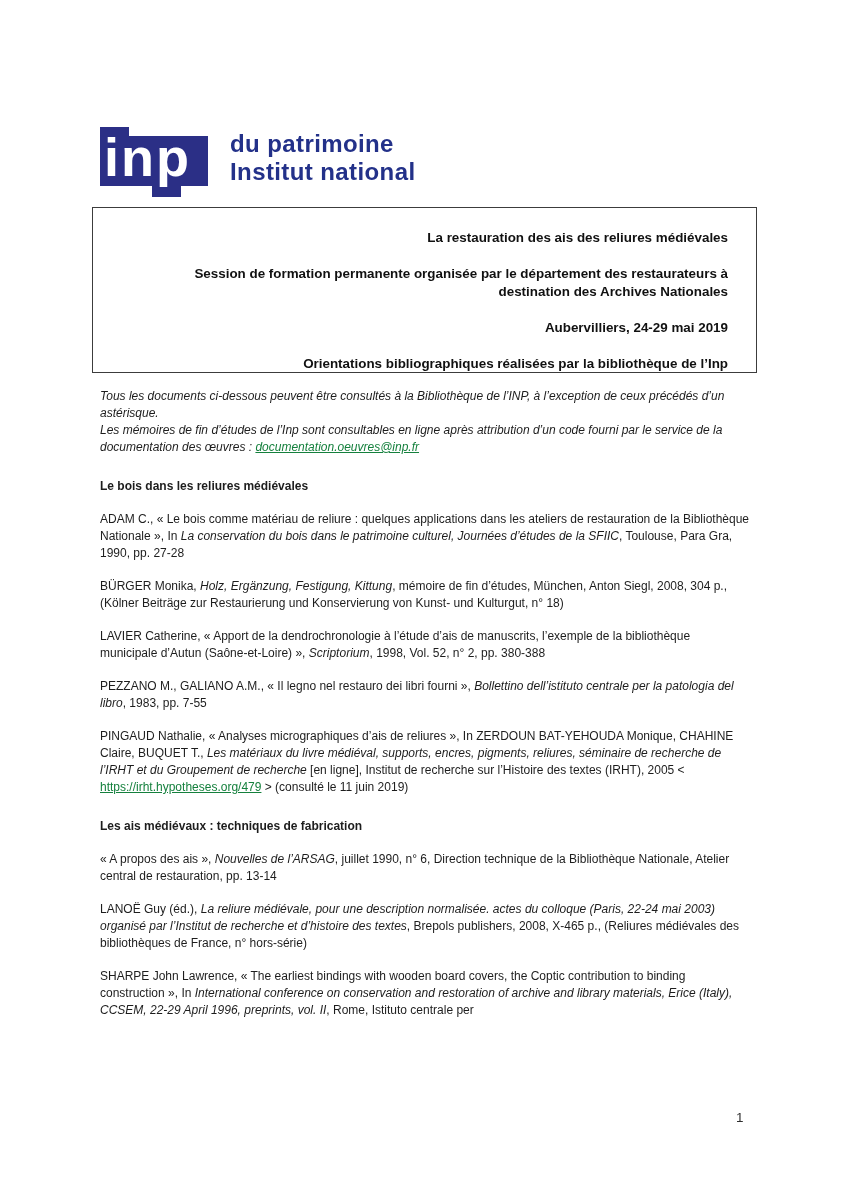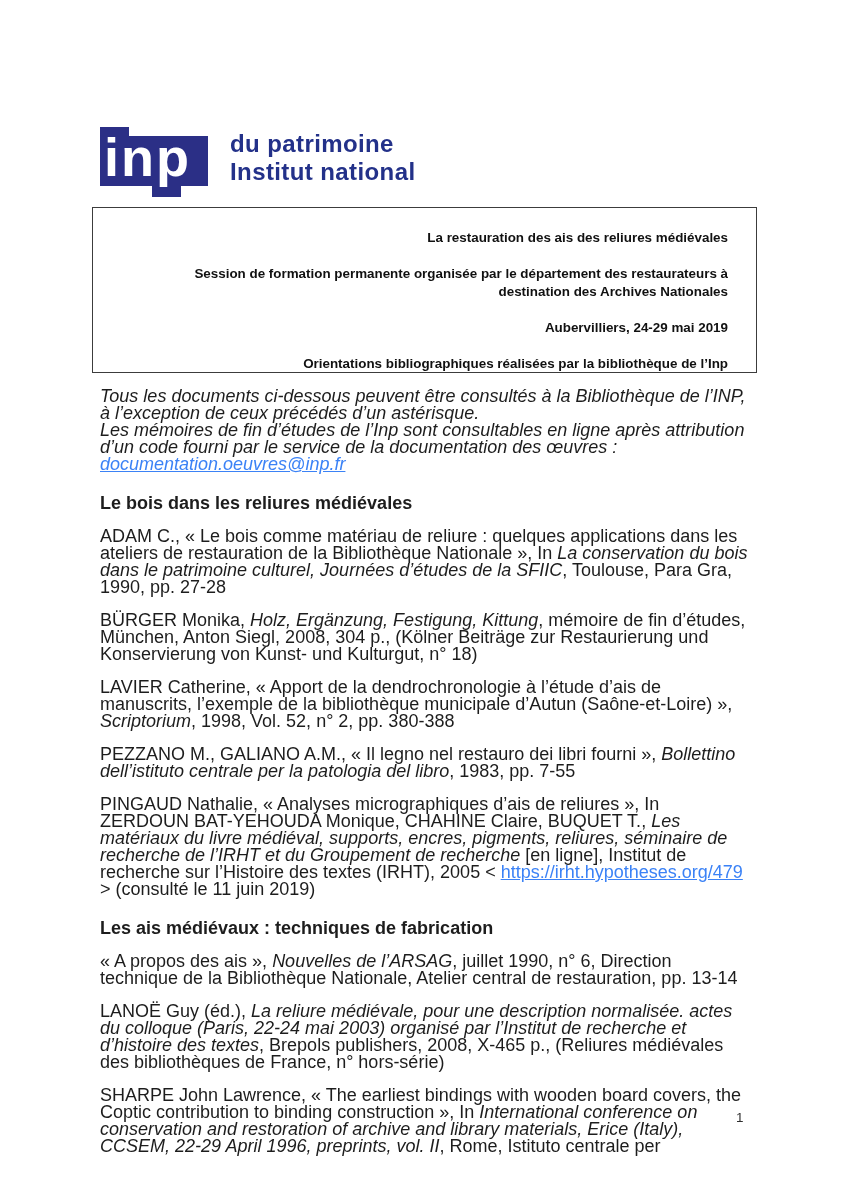--- a/index.html
+++ b/index.html
@@ -31,27 +31,27 @@
     position:absolute; left:92px; top:207px; width:665px; height:166px;
     border:1px solid #3c3c3c; background:#ffffff;
     text-align:center; font-weight:bold; font-size:13.4px; line-height:18px;
     padding-top:21px; color:#111;
   }
   .header-box p { margin:0 28px 18px 28px;text-align:right; }
 
   
   .content {
     position:absolute; left:100px; top:388px; width:650px;
-    font-size:18px; line-height:17px; color:#1d1d1d;
+    font-size:12px; line-height:17px; color:#1d1d1d;
   }
   .intro { font-style:italic; margin-bottom:22px; }
   .section-heading { font-weight:bold; margin:22px 0 16px 0; }
   .entry { margin-bottom:16px; }
   em { font-style:italic; }
-  .link { color:#3b82f6; text-decoration:underline; cursor:pointer; }
+  .link { color:#15803d; text-decoration:underline; cursor:pointer; }
 
   .page-number {
     position:absolute; left:736px; top:1110px;
     font-size:13.4px; color:#2e2e2e;
   }
 </style>
 </head>
 <body>
 
 <div class="page">

